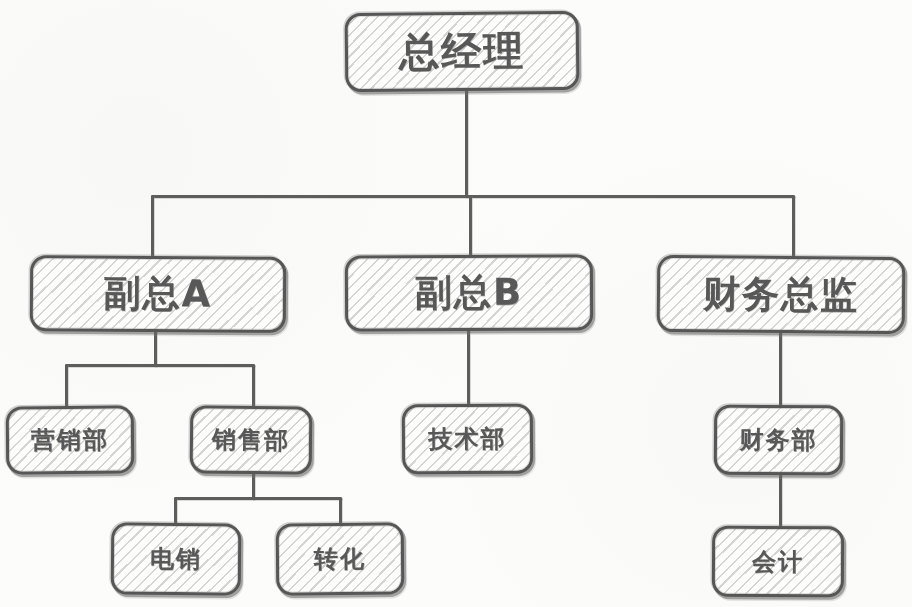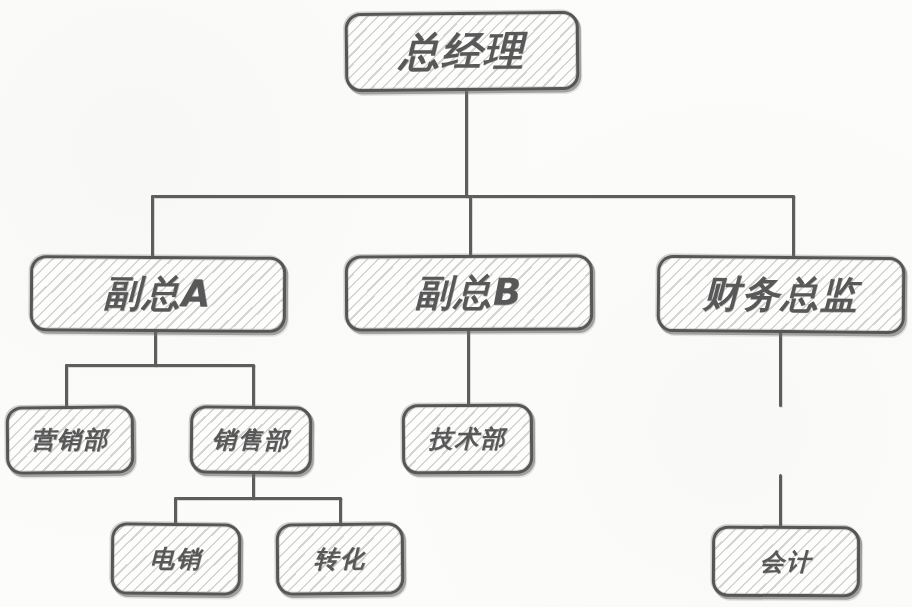--- a/index.html
+++ b/index.html
@@ -10,21 +10,20 @@
   }
   .canvas {
     position: relative;
     width: 912px;
     height: 607px;
     overflow: hidden;
     background:
       radial-gradient(circle at 15% 25%, rgba(190,190,190,0.07), transparent 45%),
       radial-gradient(circle at 80% 70%, rgba(190,190,190,0.06), transparent 40%),
       #fcfcfa;
-    font-style: italic;
   }
   
   .node {
     position: absolute;
     box-sizing: border-box;
     display: flex;
     align-items: center;
     justify-content: center;
     border: 3px solid #565656;
     border-radius: 16px;
@@ -106,26 +105,29 @@
   </div>
 
   <div class="node lvl-small" style="left:190px; top:406px; width:122px; height:68px; transform:rotate(0.6deg);">
     <span class="label">销售部</span>
   </div>
 
   <div class="node lvl-small" style="left:402px; top:404px; width:131px; height:70px; transform:rotate(-0.4deg);">
     <span class="label">技术部</span>
   </div>
 
+  <div class="node lvl-small" style="left:714px; top:405px; width:129px; height:70px; transform:rotate(0.4deg);">
+    <span class="label">财务部</span>
+  </div>
 
   <div class="node lvl-small" style="left:111px; top:523px; width:130px; height:72px; transform:rotate(0.5deg);">
     <span class="label">电销</span>
   </div>
 
   <div class="node lvl-small" style="left:276px; top:523px; width:128px; height:72px; transform:rotate(-0.5deg);">
     <span class="label">转化</span>
   </div>
 
-  <div class="node lvl-small" style="left:712px; top:526px; width:148px; height:71px; transform:rotate(0.3deg);">
+  <div class="node lvl-small" style="left:712px; top:526px; width:132px; height:71px; transform:rotate(0.3deg);">
     <span class="label">会计</span>
   </div>
 
 </div>
 
 </body></html>

